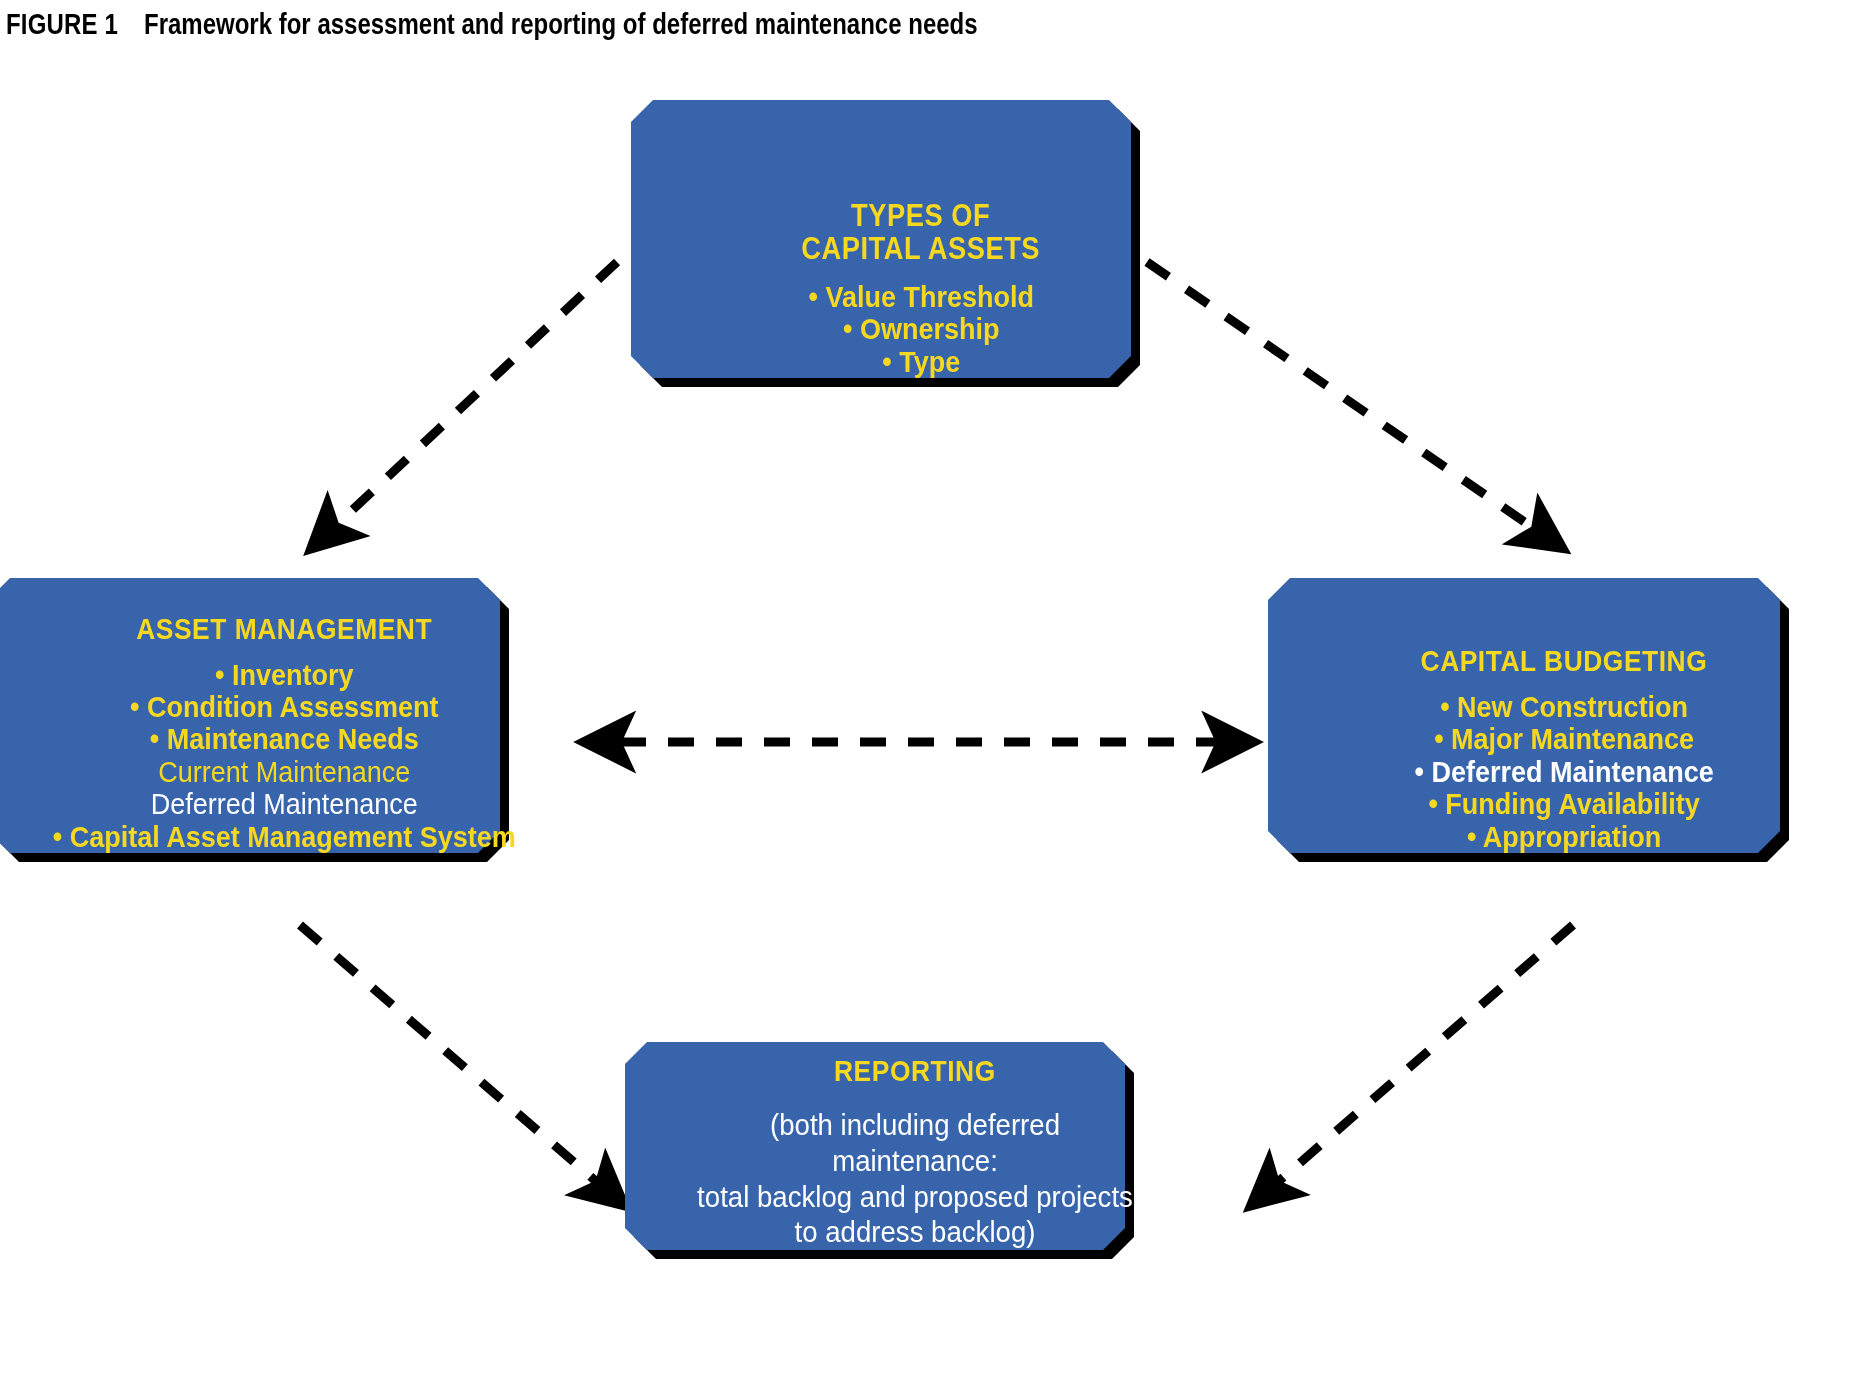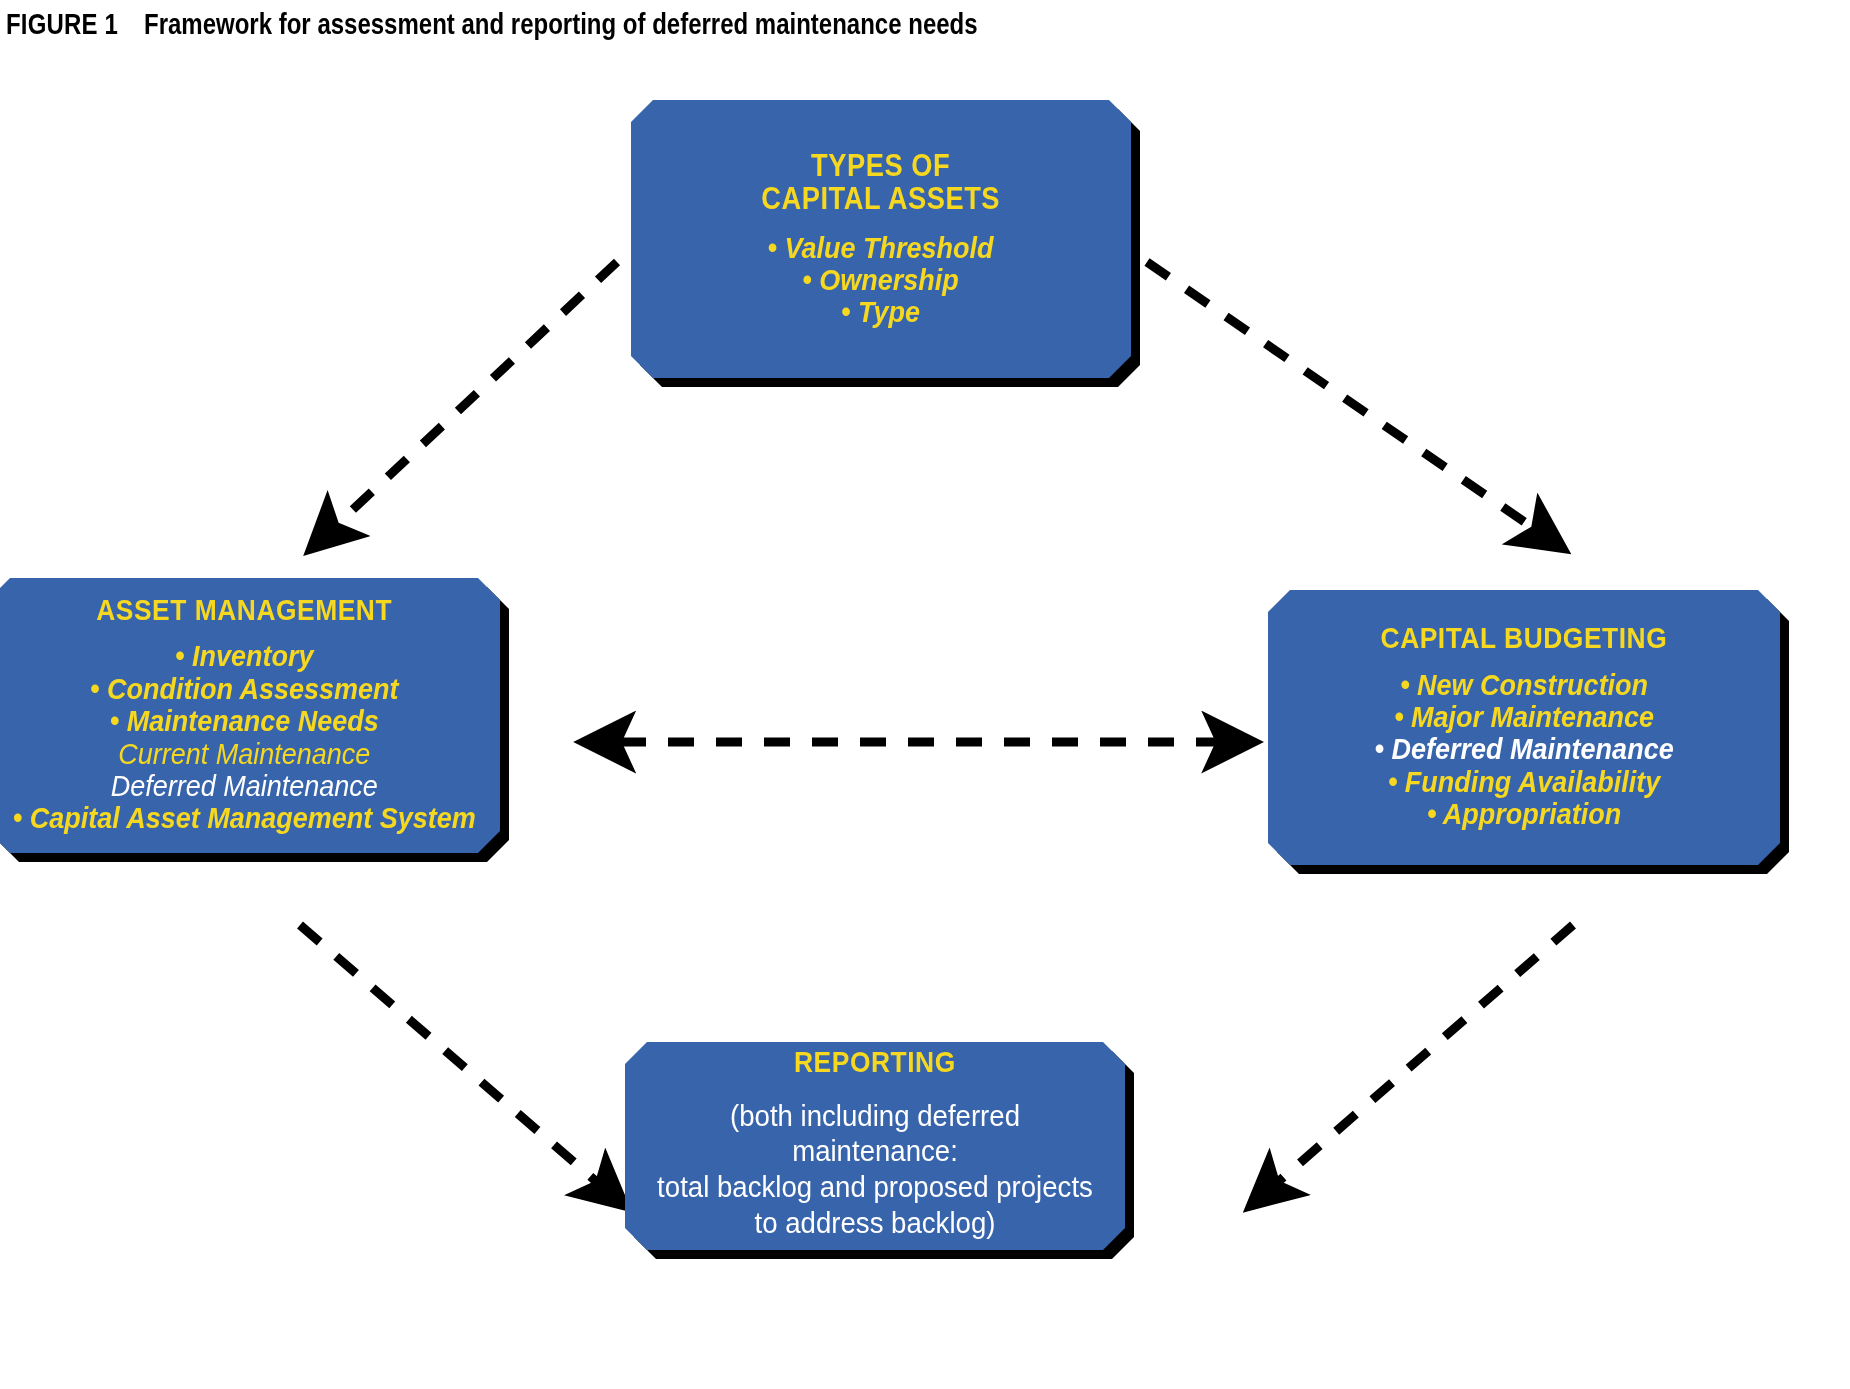--- a/index.html
+++ b/index.html
@@ -34,46 +34,46 @@
   .node .shadow,
   .node .face{
     position:absolute;left:0;top:0;width:100%;height:100%;
     -webkit-clip-path:polygon(22px 0, calc(100% - 22px) 0, 100% 22px, 100% calc(100% - 22px), calc(100% - 22px) 100%, 22px 100%, 0 calc(100% - 22px), 0 22px);
     clip-path:polygon(22px 0, calc(100% - 22px) 0, 100% 22px, 100% calc(100% - 22px), calc(100% - 22px) 100%, 22px 100%, 0 calc(100% - 22px), 0 22px);
   }
   .node .shadow{background:#000000;transform:translate(9px,9px);}
   .node .face{background:#3764AB;}
   .node .content{
     position:relative;z-index:2;width:100%;height:100%;
-    display:flex;flex-direction:column;align-items:center;justify-content:center;
+    display:flex;flex-direction:column;align-items:center;justify-content:flex-end;padding-left:40px;
   }
 
   .node-title{
     font-size:30px;font-weight:bold;color:#F6D820;
     letter-spacing:0.6px;line-height:1.07;
     transform:scaleX(0.88);
   }
-  .bullets{margin-top:14px;font-style:italic;}
+  .bullets{margin-top:14px;}
   .bullets .b{
     font-size:30px;font-weight:bold;color:#F6D820;
     line-height:1.08;white-space:nowrap;
     transform:scaleX(0.90);
   }
   .bullets .b.white{color:#FFFFFF;}
   .bullets .b.plain{font-weight:normal;}
   .bullets .b.plain.white{color:#FFFFFF;font-weight:normal;}
   .note{
     margin-top:20px;color:#FFFFFF;font-weight:normal;
     font-size:30px;line-height:1.19;transform:scaleX(0.92);
   }
 
   
   #node-types       {left:631px; top:100px;  width:500px; height:278px;}
   #node-asset       {left:-12px; top:578px;  width:512px; height:275px;}
-  #node-budgeting   {left:1268px;top:590px;  width:512px; height:275px;}
+  #node-budgeting   {left:1268px;top:578px;  width:512px; height:275px;}
   #node-reporting   {left:625px; top:1042px; width:500px; height:208px;}
 
   #node-types .bullets{margin-top:16px;}
   #node-types .node-title{font-size:31px;}
   #node-asset .node-title{margin-top:-2px;}
   #node-budgeting .node-title{margin-top:-2px;}
   #node-reporting .node-title{margin-top:-6px;}
 
   
   #arrow-layer{position:absolute;left:0;top:0;width:1850px;height:1389px;z-index:2;}

